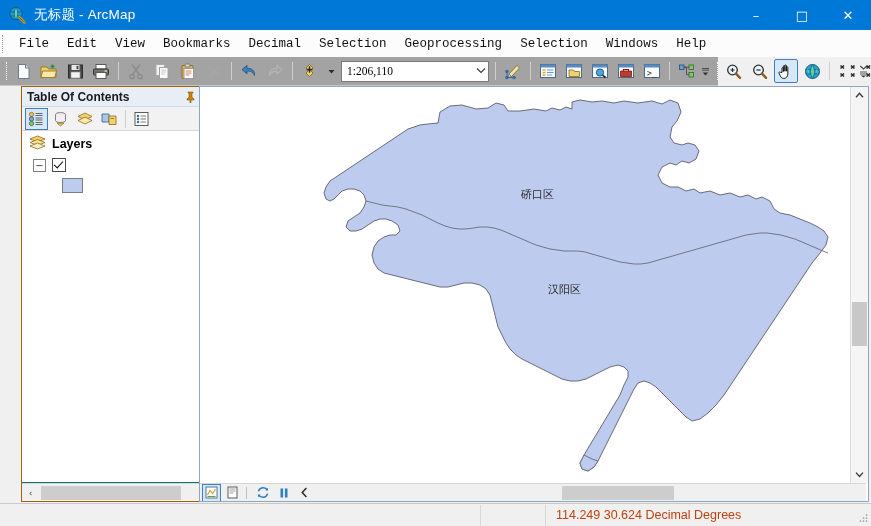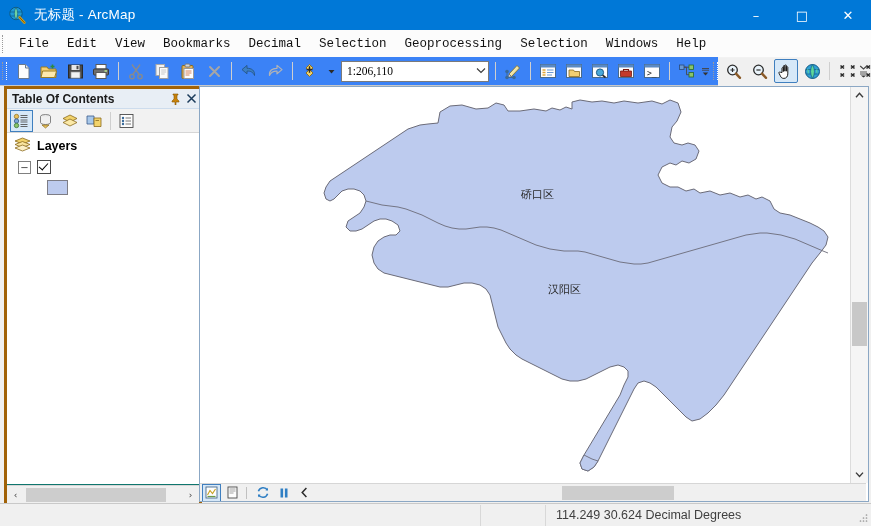--- a/index.html
+++ b/index.html
@@ -46,21 +46,21 @@
     border-bottom: 1px solid #f2f2f2;
     font-family: Liberation Mono, monospace;
   }
   .menubar .mi {
     padding: 4px 9px; font-size: 12.5px; color: #111; white-space: nowrap;
   }
 
   
   .toolbars {
     position: absolute; left: 0; top: 57px; width: 718px; height: 28px;
-    background: #3b82f6; border-bottom: 1px solid #c8c8c8;
+    background: #a3a3a3; border-bottom: 1px solid #c8c8c8;
     display: flex; align-items: center;
   }
   .tgrip {
     width: 3px; height: 18px; margin: 0 3px 0 2px;
     border-left: 1px dotted #9a9a9a; border-right: 1px dotted #fff;
     flex: 0 0 auto;
   }
   .tbtn {
     width: 22px; height: 22px; margin: 0 1px; flex: 0 0 auto;
     display: flex; align-items: center; justify-content: center;
@@ -80,22 +80,22 @@
     font-family: "DejaVu Sans", sans-serif;
   }
   .tb-overflow {
     width: 11px; height: 22px; display: flex; flex-direction: column;
     align-items: center; justify-content: center; font-size: 7px; color: #333;
     flex: 0 0 auto;
   }
 
   
   .toc {
-    position: absolute; left: 4px; top: 86px; width: 192px; height: 414px;
-    background: #0f766e; border: 3px solid #a16207;
+    position: absolute; left: 21px; top: 86px; width: 192px; height: 414px;
+    background: #0f766e; border: 1px solid #a16207;
   }
   .toc-header {
     height: 19px; background: #e8eef5; display: flex; align-items: center;
     border-bottom: 1px solid #cddced; padding-left: 5px;
   }
   .toc-title { font-size: 12px; font-weight: bold; color: #1a1a1a; flex: 1 1 auto; }
   .toc-hbtn {
     width: 16px; height: 16px; display: flex; align-items: center; justify-content: center;
     color: #1a3a5a; font-size: 11px;
   }
@@ -194,21 +194,21 @@
   }
 
   
   .statusbar {
     position: absolute; left: 0; bottom: 0; width: 871px; height: 22px;
     background: #f0f0f0; border-top: 1px solid #c9c9c9;
     display: flex; align-items: center;
   }
   .sb-cell { height: 21px; border-right: 1px solid #d8d8d8; }
   .sb-coords {
-    font-size: 12.5px; color: #404040; padding-left: 10px;
+    font-size: 12.5px; color: #c2410c; padding-left: 10px;
     font-family: "Liberation Sans", sans-serif;
   }
   .sb-grip {
     position: absolute; right: 2px; bottom: 2px; width: 12px; height: 12px;
   }
   .toolbar-dots {
     position: absolute; right: 3px; top: 60px; width: 10px; height: 22px;
     display: flex; flex-direction: column; align-items: center; justify-content: center;
     font-size: 7px; color: #444; line-height: 6px;
   }

